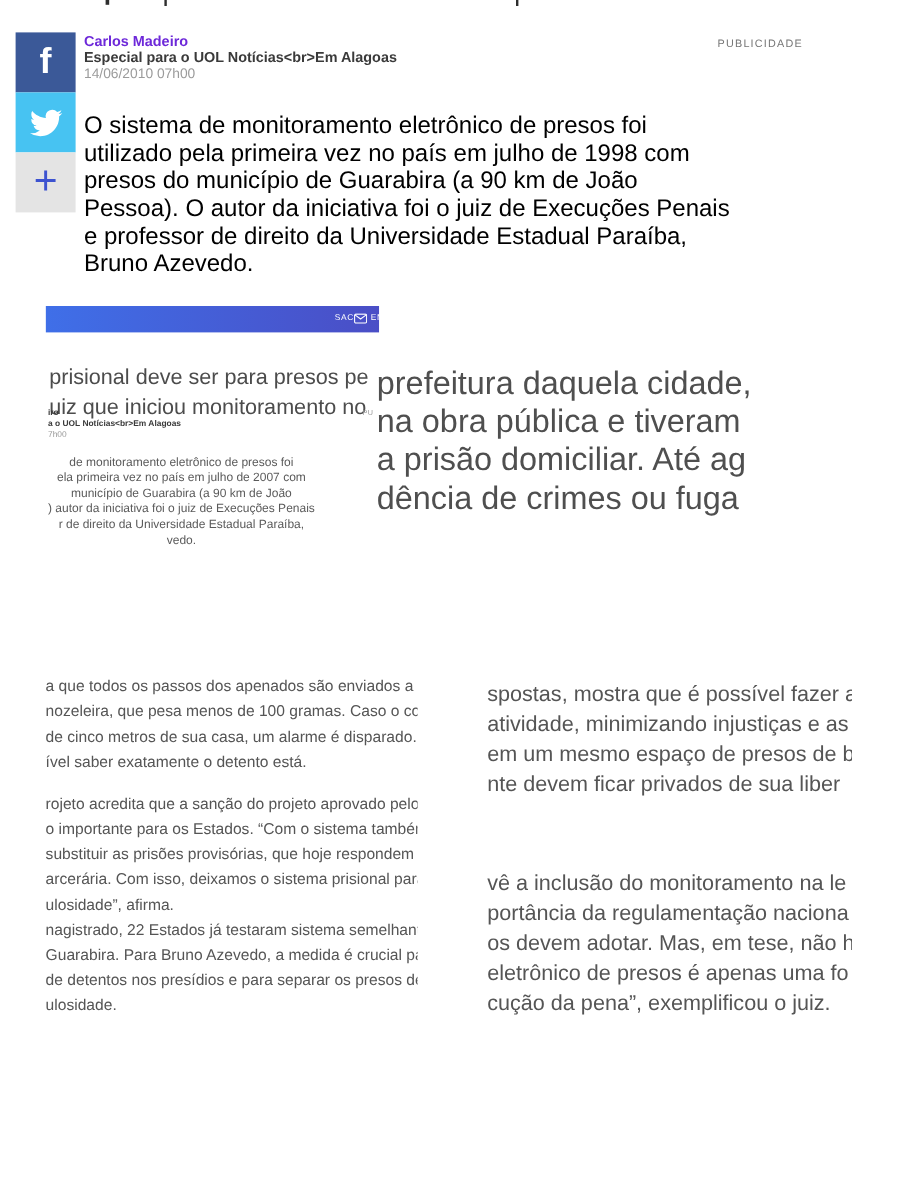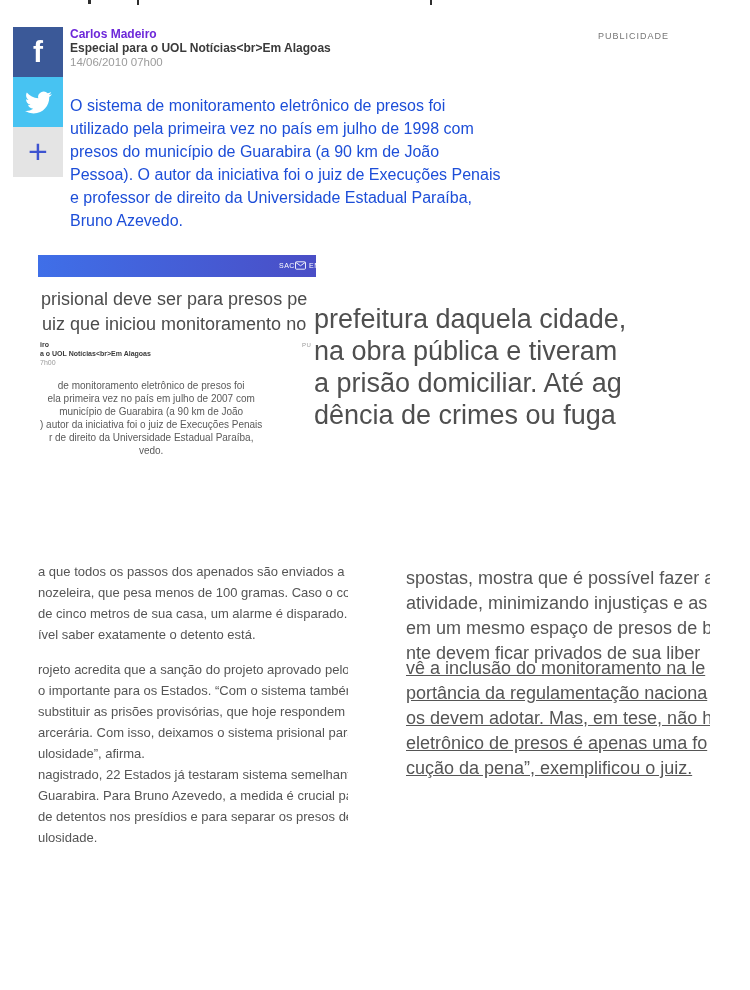--- a/index.html
+++ b/index.html
@@ -18,31 +18,31 @@
   .sbtn.plus{background:#e4e4e4;}
   .sbtn.plus .glyph{color:#3d53d0;font-size:34px;font-weight:400;line-height:1;margin-top:-3px;}
 
   
   .author{position:absolute;left:70px;top:27px;font-size:12px;font-weight:bold;color:#6d28d9;}
   .source{position:absolute;left:70px;top:41px;font-size:12px;font-weight:bold;color:#3a3a3a;}
   .date{position:absolute;left:70px;top:56px;font-size:11.5px;color:#9b9b9b;}
   .ad{position:absolute;left:598px;top:31px;font-size:9px;letter-spacing:1px;color:#757575;}
 
   
-  .intro{position:absolute;left:70px;top:94px;font-size:16px;color:#1d4ed8;}
+  .intro{position:absolute;left:70px;top:94px;font-size:20px;color:#000000;}
   .intro div{height:23px;line-height:23px;white-space:nowrap;}
 
   
   .mini{position:absolute;left:38px;top:255px;width:278px;height:285px;overflow:hidden;background:#fff;}
   .minibar{position:absolute;left:0;top:0;width:278px;height:22px;
            background:linear-gradient(90deg,#3f6fe8,#4a4ec6);}
   .minibar .sac{position:absolute;left:241px;top:7px;font-size:7px;color:#fff;letter-spacing:.5px;}
   .minibar .env{position:absolute;left:257px;top:6px;}
   .minibar .em{position:absolute;left:271px;top:7px;font-size:7px;color:#fff;letter-spacing:.5px;}
-  .mini-h{position:absolute;left:3px;top:32px;font-size:18px;color:#4c4c4c;text-align:center;}
+  .mini-h{position:absolute;left:3px;top:47px;font-size:18px;color:#4c4c4c;}
   .mini-h div{height:25px;line-height:25px;white-space:nowrap;}
   .mini-by1{position:absolute;left:2px;top:86px;font-size:7px;font-weight:bold;color:#3a3a3a;white-space:nowrap;}
   .mini-by2{position:absolute;left:2px;top:95px;font-size:7px;font-weight:bold;color:#3a3a3a;white-space:nowrap;}
   .mini-date{position:absolute;left:2px;top:104px;font-size:7px;color:#999;white-space:nowrap;}
   .mini-pu{position:absolute;left:264px;top:87px;font-size:6px;letter-spacing:.5px;color:#999;}
   .mini-p{position:absolute;left:2px;font-size:10px;color:#5a5a5a;}
   .mini-p div{height:13px;line-height:13px;white-space:nowrap;}
   .mini-p.p1{top:124px;text-align:center;}
   .mini-p.p2{top:221px;}
 
@@ -54,21 +54,21 @@
   
   .lc{position:absolute;left:38px;width:310px;overflow:hidden;font-size:13px;color:#555;}
   .lc div{height:21px;line-height:21px;white-space:nowrap;}
   .lc.p1{top:561px;height:84px;}
   .lc.p2{top:659px;height:105px;}
   .lc.p3{top:764px;height:84px;}
 
   .rc{position:absolute;left:378px;width:332px;overflow:hidden;font-size:18px;color:#555;}
   .rc div{height:25px;line-height:25px;white-space:nowrap;margin-left:28px;}
   .rc.p1{top:566px;height:100px;}
-  .rc.p2{top:656px;height:125px;text-decoration:underline;}
+  .rc.p2{top:724px;height:125px;}
 </style>
 </head>
 <body>
 
 <div class="page">
 
   <div class="rem" style="left:88px;top:0;width:3px;height:4px;"></div>
   <div class="rem" style="left:137px;top:0;width:2px;height:5px;"></div>
   <div class="rem" style="left:430px;top:0;width:2px;height:5px;"></div>
 

